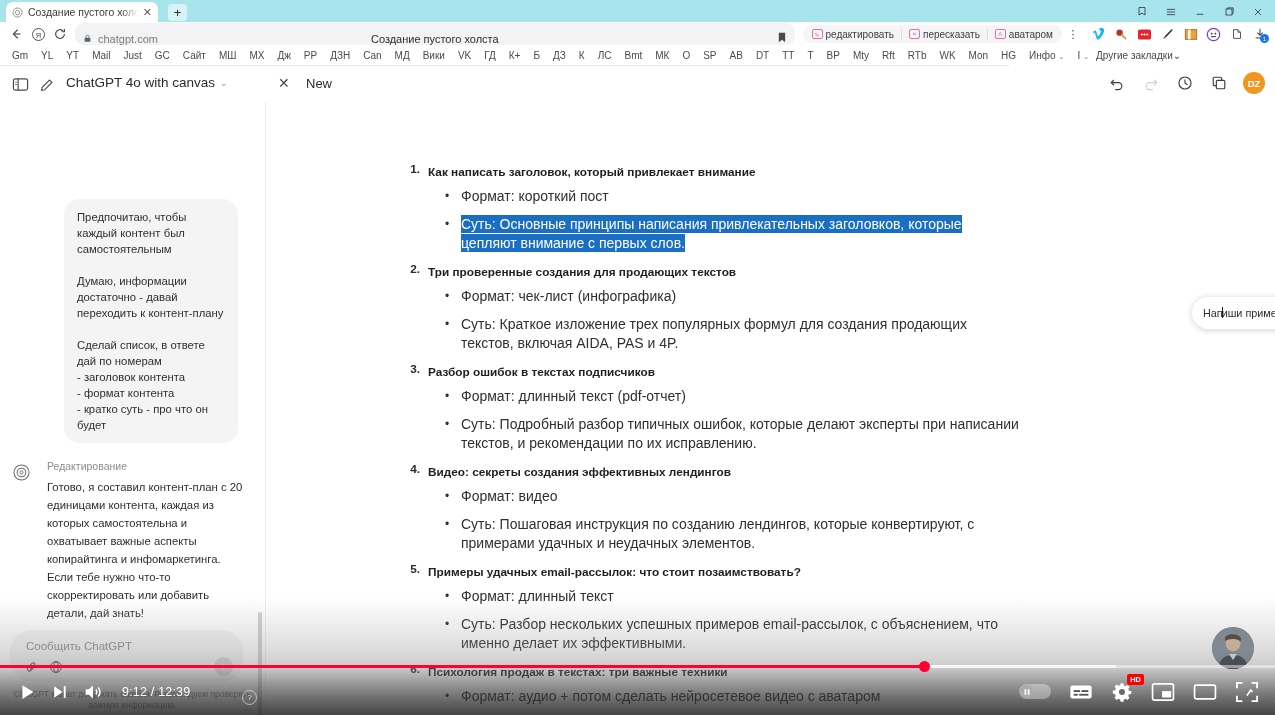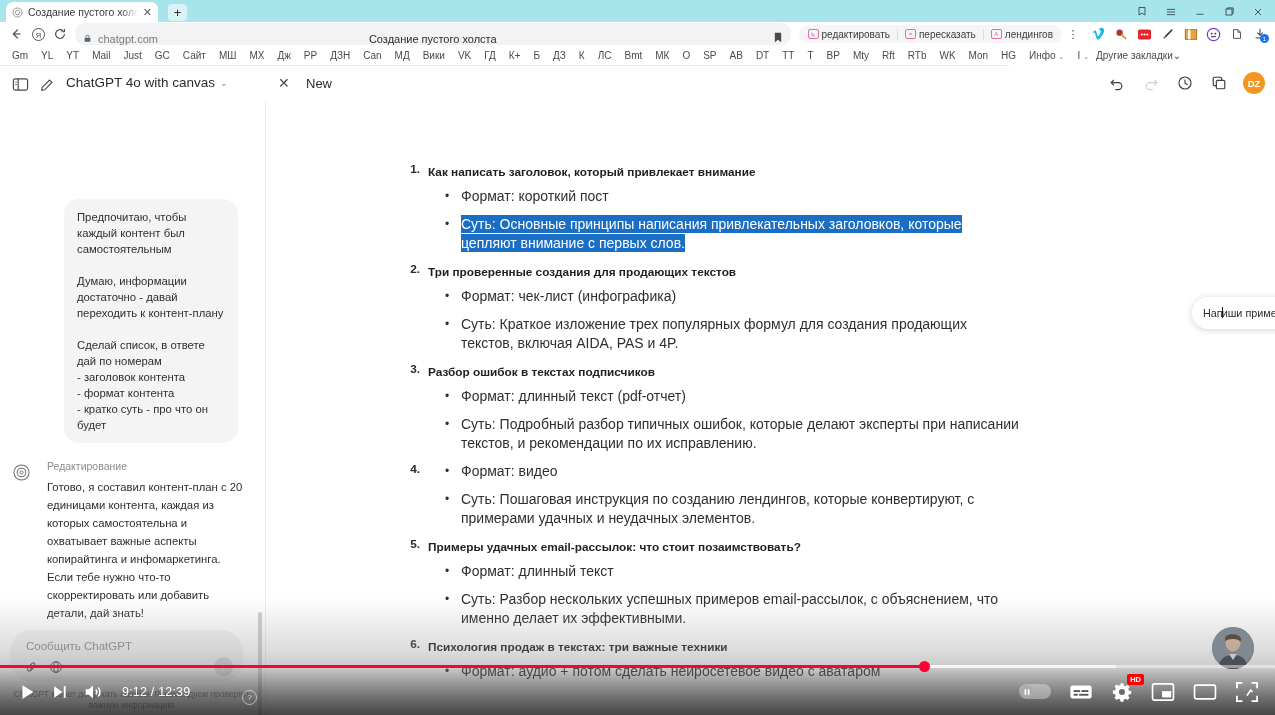--- a/index.html
+++ b/index.html
@@ -262,21 +262,21 @@
         <span>редактировать</span>
       </div>
       <div class="yadiv"></div>
       <div class="yabtn">
         <span class="mini">❝</span>
         <span>пересказать</span>
       </div>
       <div class="yadiv"></div>
       <div class="yabtn">
         <span class="mini">A</span>
-        <span>лендингов</span>
+        <span>аватаром</span>
       </div>
     </div>
     <div class="nav-ico" style="font-size:11px;">⋮</div>
 
     <div class="ext-row">
       <div class="ext">
         <svg width="15" height="15" viewBox="0 0 16 16">
             <path d="M2 5.5c1.2-1.4 2.6-2.2 3.3-1.3.6.8.9 2.6 1.5 4.4.5 1.5.9 1.6 1.6.6 1.5-2.2 2.1-4 1.9-5-.3-1.5-2-1-2-1C9.2.8 11.5.4 12.8 1.2c1.7 1 1.4 3.6.3 5.8-1.5 3-3.6 5.7-5.2 6.4-1.4.6-2-1-2.6-3.2C4.6 7.6 4.3 6 3.7 5.8c-.3-.1-.8.3-1.2.7z" fill="#1ab7ea"></path>
           </svg>
       </div>
@@ -517,20 +517,21 @@
             <li>
               <span class="num">3.</span>
               <div class="item-title">Разбор ошибок в текстах подписчиков</div>
               <ul class="sub">
                 <li>Формат: длинный текст (pdf-отчет)</li>
                 <li>Суть: Подробный разбор типичных ошибок, которые делают эксперты при написании текстов, и рекомендации по их исправлению.</li>
               </ul>
             </li>
             <li>
               <span class="num">4.</span>
+              <div class="item-title">Видео: секреты создания эффективных лендингов</div>
               <ul class="sub">
                 <li>Формат: видео</li>
                 <li>Суть: Пошаговая инструкция по созданию лендингов, которые конвертируют, с примерами удачных и неудачных элементов.</li>
               </ul>
             </li>
             <li>
               <span class="num">5.</span>
               <div class="item-title">Примеры удачных email-рассылок: что стоит позаимствовать?</div>
               <ul class="sub">
                 <li>Формат: длинный текст</li>

